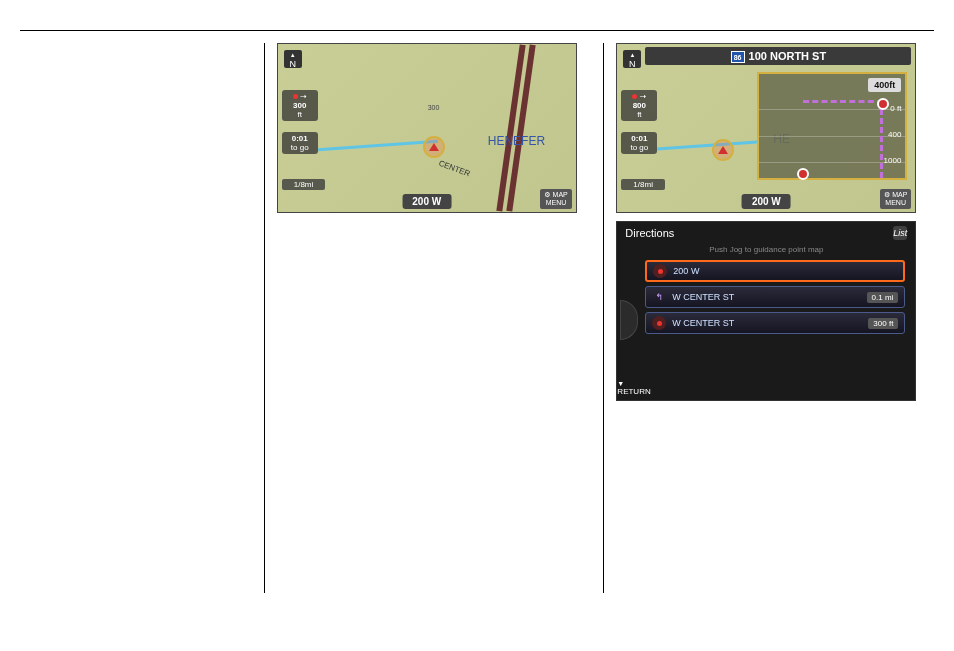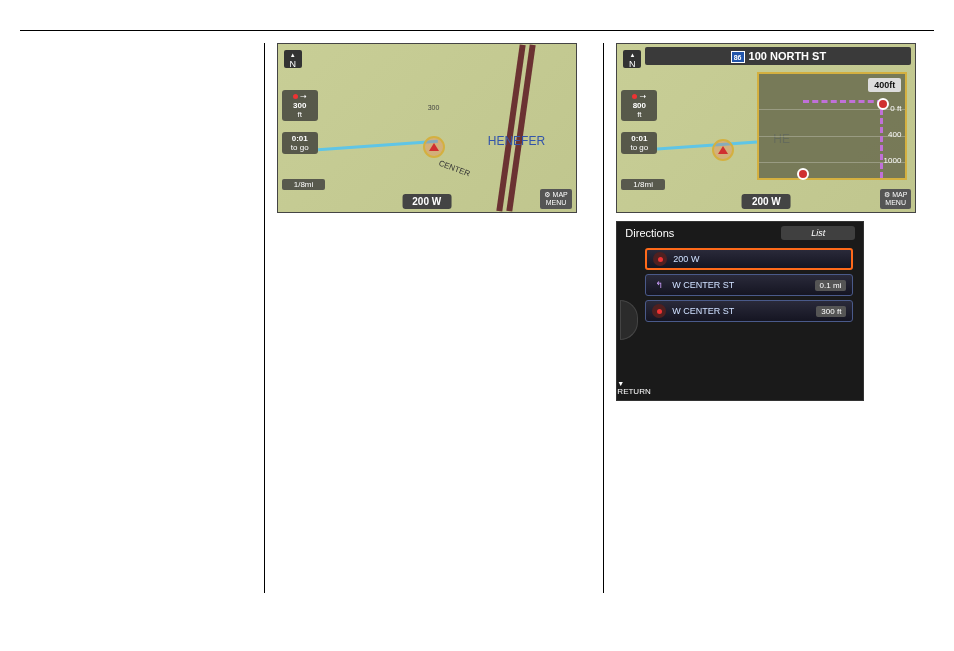--- a/index.html
+++ b/index.html
@@ -188,39 +188,39 @@
     transform: rotate(20deg);
   }
   .map-hen-label {
     position: absolute;
     font-size: 12px;
     color: #3355aa;
   }
 
   
   .dir-screen {
-    width: 248px;
+    width: 300px;
     height: 180px;
     background: #1a1a1a;
     position: relative;
     border: 1px solid #333;
     overflow: hidden;
   }
   .dir-header {
     display: flex;
     align-items: center;
     height: 22px;
     padding: 0 8px;
     color: #fff;
     font-size: 11px;
   }
   .dir-header .title { flex: 1; }
   .dir-header .tab {
     background: #404040;
-    padding: 2px 30px;
+    padding: 2px 0;
     border-radius: 3px;
     font-size: 9px;
     font-style: italic;
   }
   .dir-subtitle {
     text-align: center;
     color: #888;
     font-size: 8px;
     line-height: 12px;
   }
@@ -358,20 +358,21 @@
         <div class="map-menu-btn">
           ⚙ <span>MAP</span><br><span>MENU</span>
         </div>
       </div>
 
       <div class="dir-screen">
         <div class="dir-header">
           <div class="title">Directions</div>
           <div class="tab">List</div>
         </div>
+        <div class="dir-subtitle">Push Jog to guidance point map</div>
         <div class="dir-side-nub"></div>
         <div class="dir-list">
           <div class="dir-row selected">
             <span class="icon red"></span>
             <span class="label">200 W</span>
           </div>
           <div class="dir-row">
             <span class="icon arrow">↰</span>
             <span class="label">W CENTER ST</span>
             <span class="dist">0.1 mi</span>

